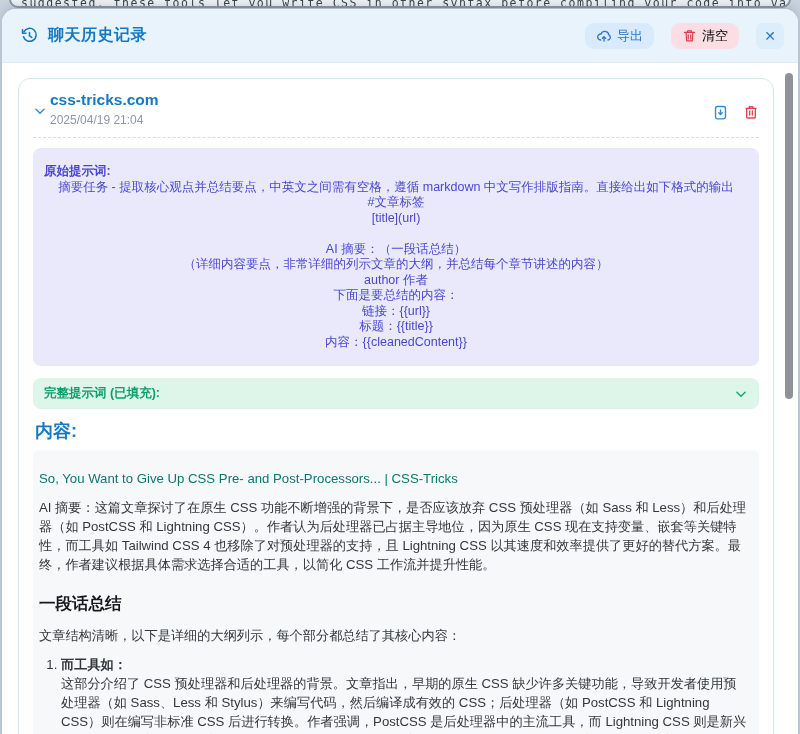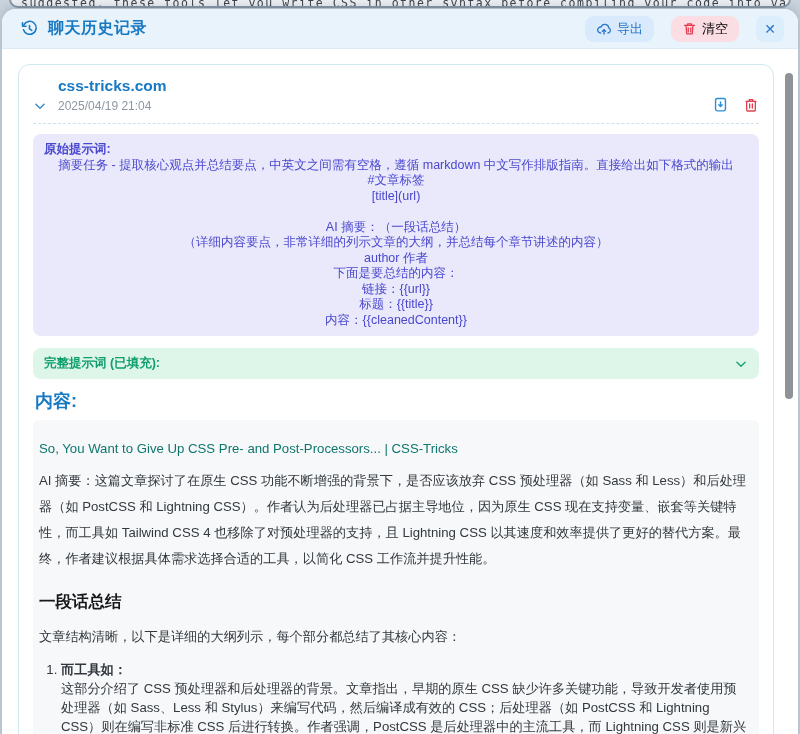--- a/index.html
+++ b/index.html
@@ -24,21 +24,21 @@
   }
 
   
   .modal {
     position: absolute; top: 9px; left: 2px; right: 2px; bottom: -20px;
     background: #ffffff; border-radius: 14px 14px 0 0;
     box-shadow: 0 -2px 14px rgba(30,60,90,.25);
     overflow: hidden;
   }
   .modal-header {
-    height: 40px; background: #e9f3fc; border-bottom: 1px solid #ddeaf5;
+    height: 54px; background: #e9f3fc; border-bottom: 1px solid #ddeaf5;
     display: flex; align-items: center; padding: 0 14px 0 18px; gap: 9px;
   }
   .modal-title { color: #1879c3; font-size: 16px; font-weight: bold; letter-spacing: .5px; }
   .header-spacer { flex: 1; }
   .pill-btn {
     display: inline-flex; align-items: center; gap: 5px; border: none; cursor: pointer;
     height: 26px; padding: 0 11px; border-radius: 9px; font-size: 13px;
     font-family: inherit;
   }
   .btn-export { background: #d8eafb; color: #2a76c8; }
@@ -49,32 +49,32 @@
     display: inline-flex; align-items: center; justify-content: center; font-family: inherit;
   }
   .icon { display: inline-flex; align-items: center; justify-content: center; }
 
   
   .modal-body { padding: 15px 24px 0 16px; }
   .card {
     border: 1px solid #cfe9f1; border-radius: 12px; background: #fff;
     padding: 12px 14px 30px 14px; min-height: 700px;
   }
-  .card-head { display: flex; align-items: flex-end; gap: 11px; }
+  .card-head { display: flex; align-items: center; gap: 3px; }
   .chev { color: #3e8fd0; margin-top: 4px; cursor: pointer; }
   .site-block { flex: 1; }
   .site-name { color: #1879c3; font-size: 15.5px; font-weight: bold; cursor: pointer; }
   .site-date { color: #8d97a1; font-size: 12px; margin-top: 4px; }
   .card-actions { display: flex; gap: 14px; align-items: center; padding-top: 6px; }
   .card-actions .icon { cursor: pointer; }
   .dashed-div { border-top: 1px dashed #cfe0ec; margin: 10px 0 10px 0; }
 
   
   .prompt-box {
-    background: #e9e9fb; border-radius: 8px; padding: 8px 11px;
+    background: #e9e9fb; border-radius: 8px; padding: 16px 11px;
     color: #4a47cf; font-size: 12.5px; line-height: 15.5px;
   }
   .prompt-label { font-weight: bold; }
   .prompt-text { white-space: pre-line; text-align: center; }
   .full-prompt {
     margin-top: 12px; background: #def5ea; border-radius: 8px;
     padding: 7px 11px; display: flex; align-items: center; cursor: pointer;
   }
   .full-prompt-label { color: #0e9e6c; font-size: 12.5px; font-weight: bold; flex: 1; }
   .full-prompt .chev-g { color: #17a374; }
@@ -86,21 +86,21 @@
     color: #32383e;
   }
   .content-area h1 {
     font-size: 27px; color: #17191c; margin: 16px 0 0 0; padding-bottom: 13px;
     border-bottom: 1px solid #e5e8eb; font-weight: bold; letter-spacing: .5px;
   }
   .article-link {
     display: inline-block; margin-top: 15px; color: #0f766e; font-size: 13.2px;
     text-decoration: none; cursor: pointer;
   }
-  .content-area p { font-size: 13.2px; line-height: 26px; margin-top: 11px; }
+  .content-area p { font-size: 13.2px; line-height: 19px; margin-top: 11px; }
   .content-area h3 { font-size: 16.5px; color: #17191c; margin-top: 19px; font-weight: bold; }
   .content-area ol { margin: 10px 0 0 0; padding-left: 22px; font-size: 13.2px; }
   .content-area li { line-height: 19px; }
   .li-title { font-weight: bold; }
   .li-body { line-height: 19px; margin-top: 0; }
 
   
   .scrollbar-thumb {
     position: absolute; right: 5px; top: 64px; width: 8px; height: 326px;
     background: #8f9296; border-radius: 4px; cursor: grab;

